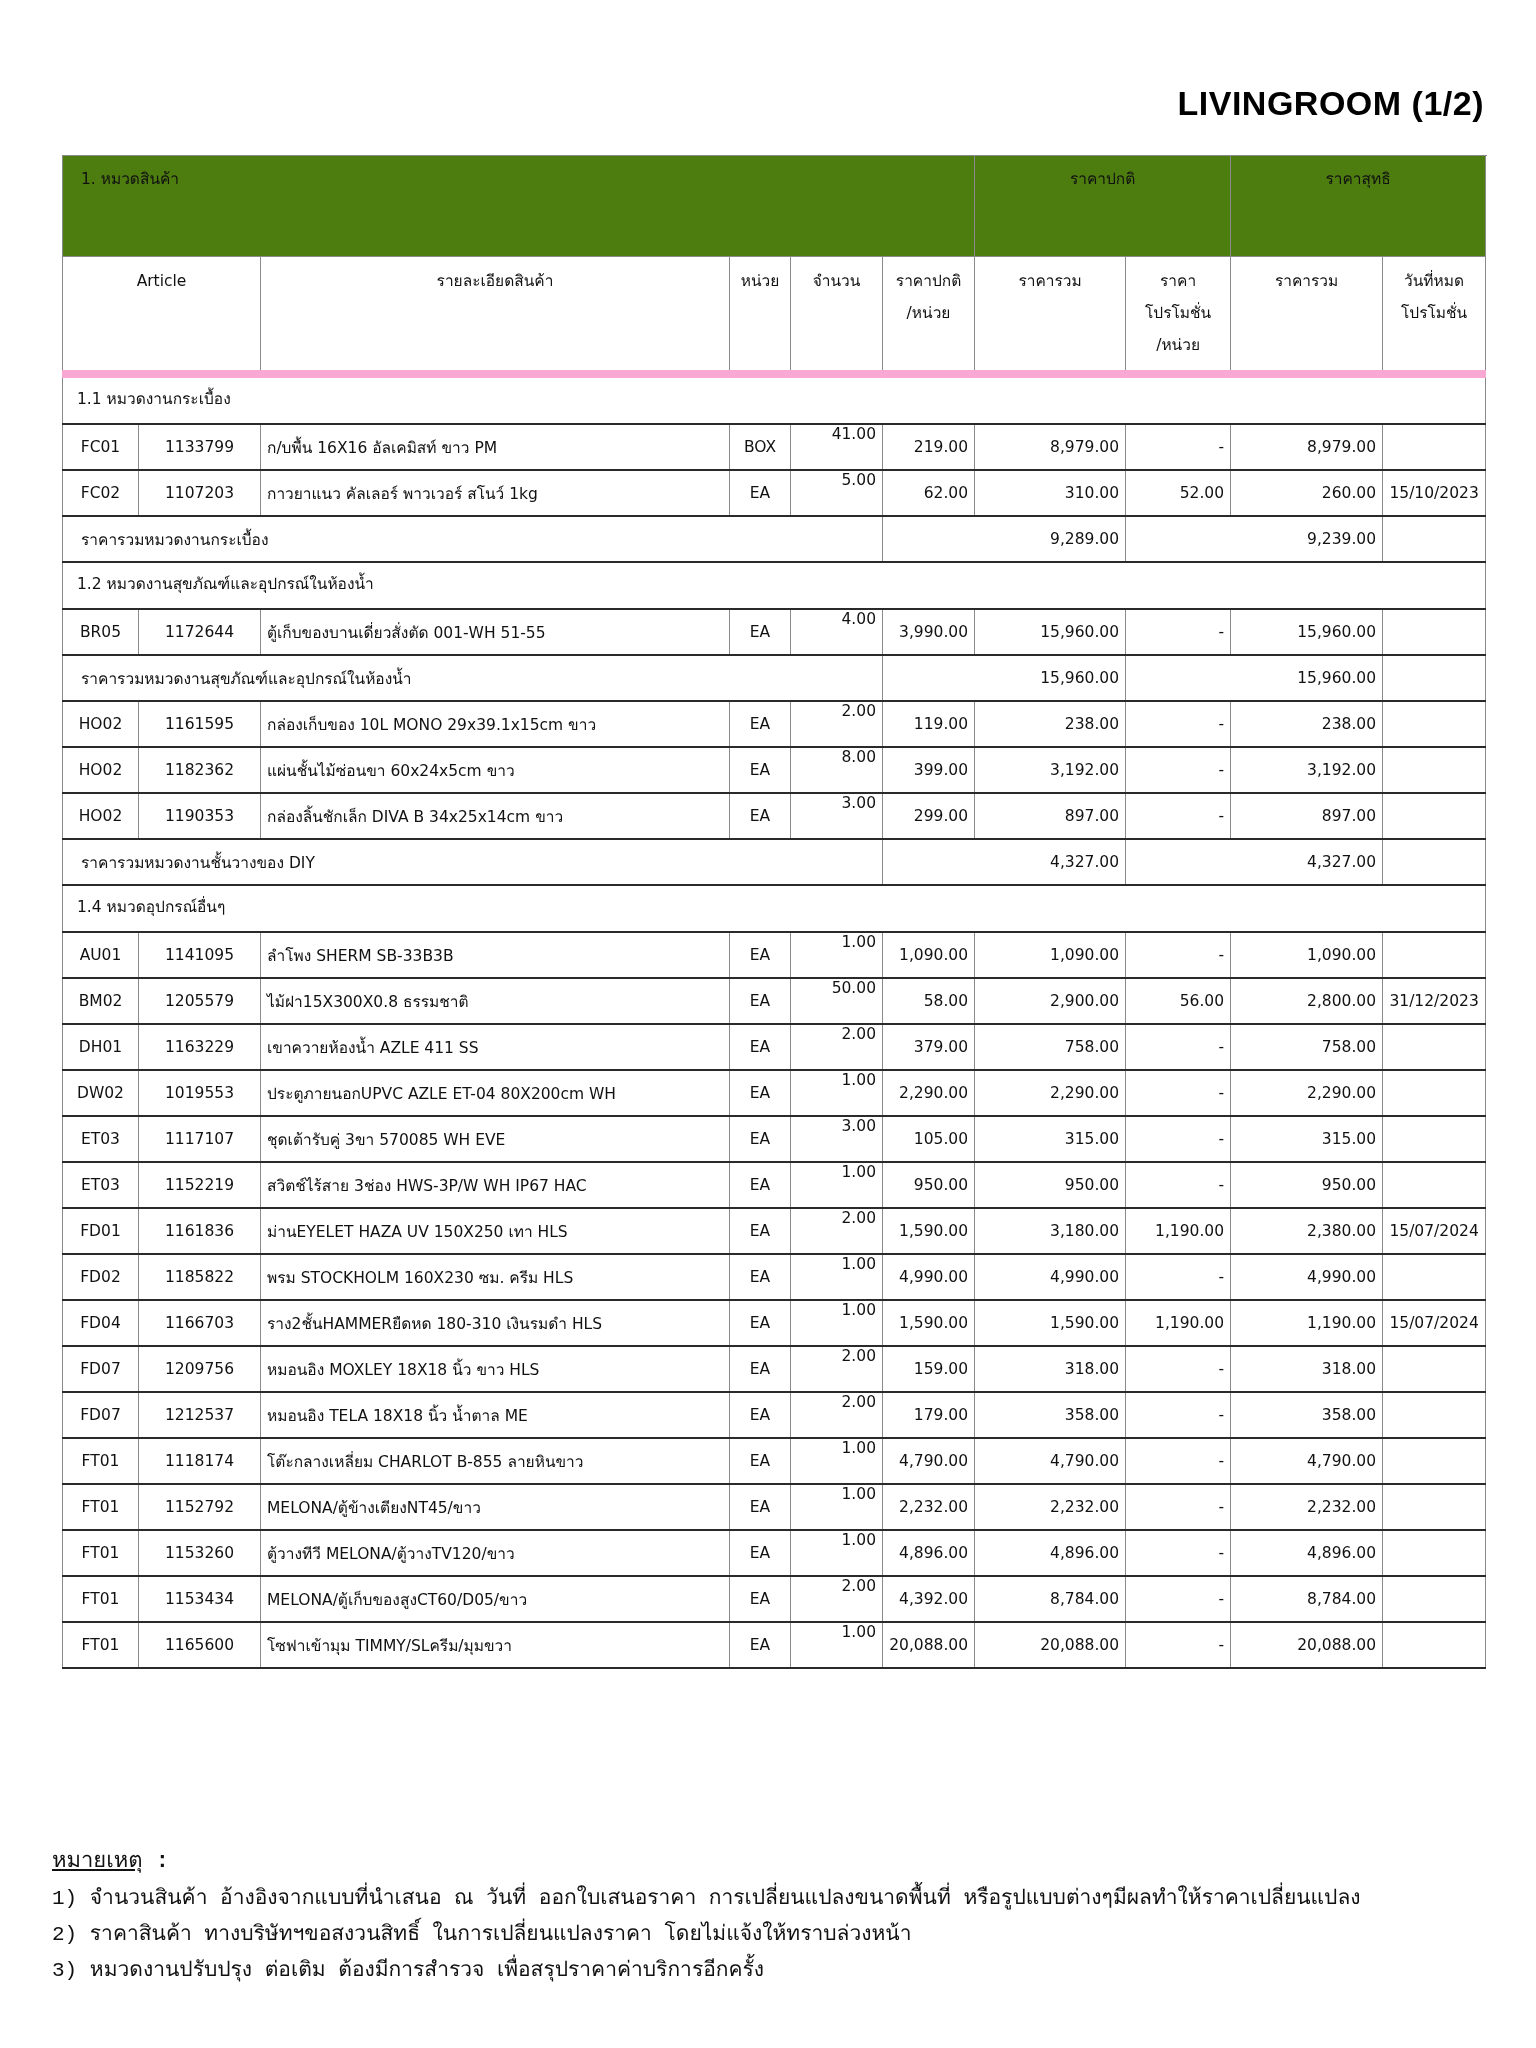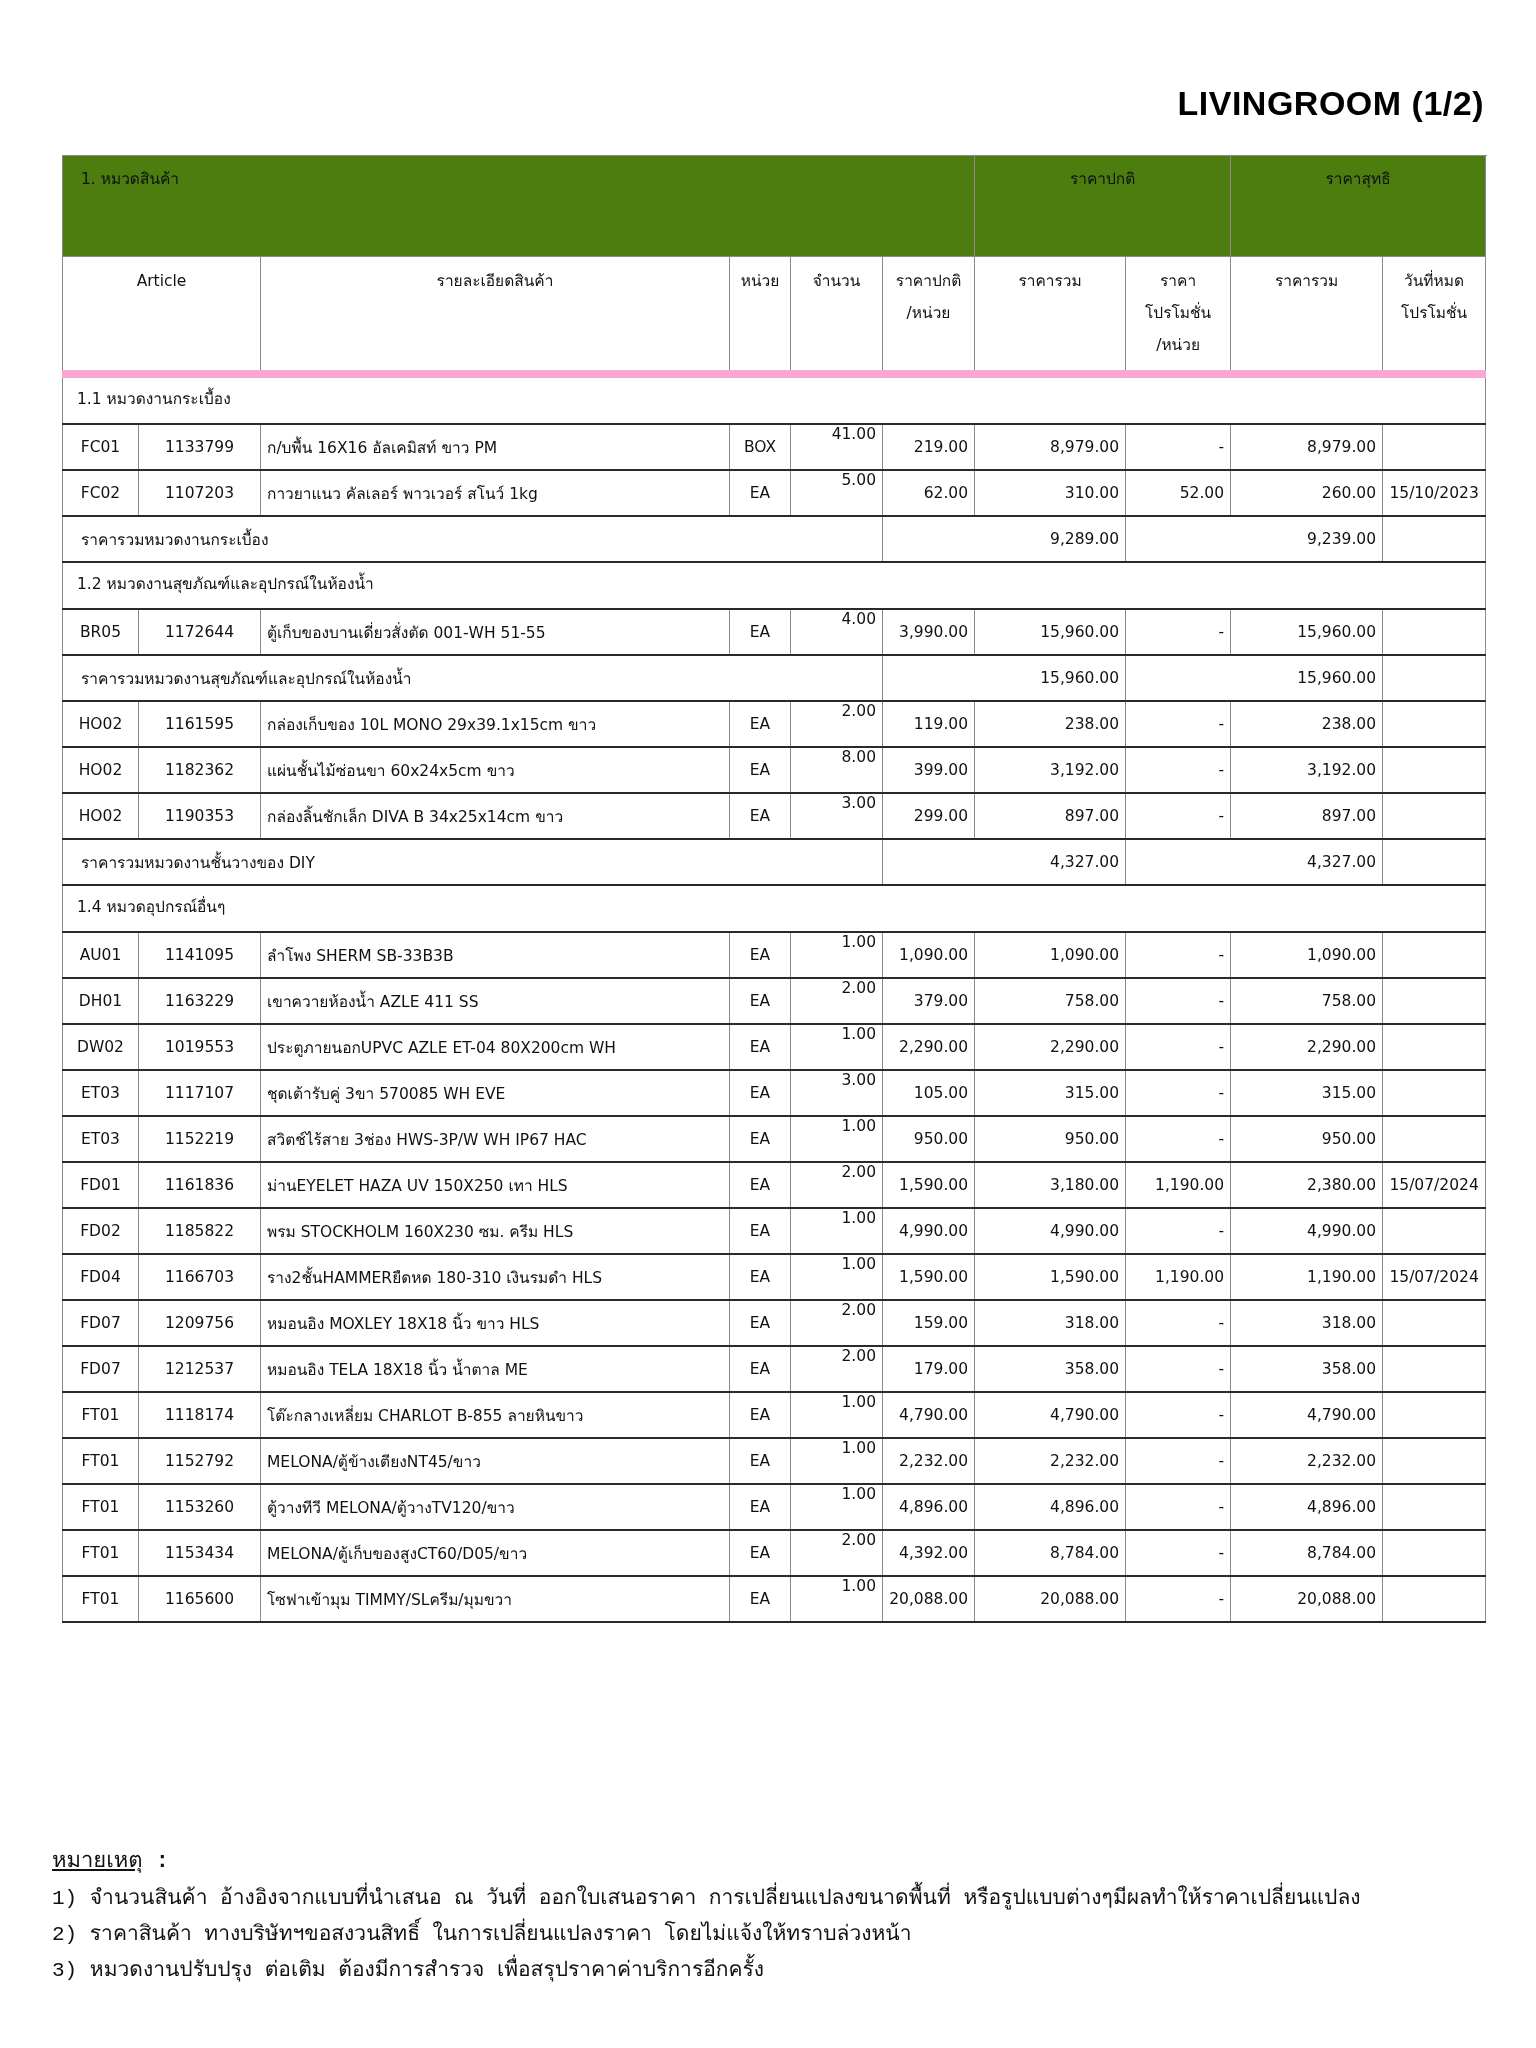--- a/index.html
+++ b/index.html
@@ -181,20 +181,32 @@
         <td class="l">ลำโพง SHERM SB-33B3B</td>
         <td class="c">EA</td>
         <td class="qty">1.00</td>
         <td class="r">1,090.00</td>
         <td class="r">1,090.00</td>
         <td class="r">-</td>
         <td class="r">1,090.00</td>
         <td class="c"></td>
       </tr>
       <tr class="row">
+        <td class="c">BM02</td>
+        <td class="c">1205579</td>
+        <td class="l">ไม้ฝา15X300X0.8 ธรรมชาติ</td>
+        <td class="c">EA</td>
+        <td class="qty">50.00</td>
+        <td class="r">58.00</td>
+        <td class="r">2,900.00</td>
+        <td class="r">56.00</td>
+        <td class="r">2,800.00</td>
+        <td class="c">31/12/2023</td>
+      </tr>
+      <tr class="row">
         <td class="c">DH01</td>
         <td class="c">1163229</td>
         <td class="l">เขาควายห้องน้ำ AZLE 411 SS</td>
         <td class="c">EA</td>
         <td class="qty">2.00</td>
         <td class="r">379.00</td>
         <td class="r">758.00</td>
         <td class="r">-</td>
         <td class="r">758.00</td>
         <td class="c"></td>

